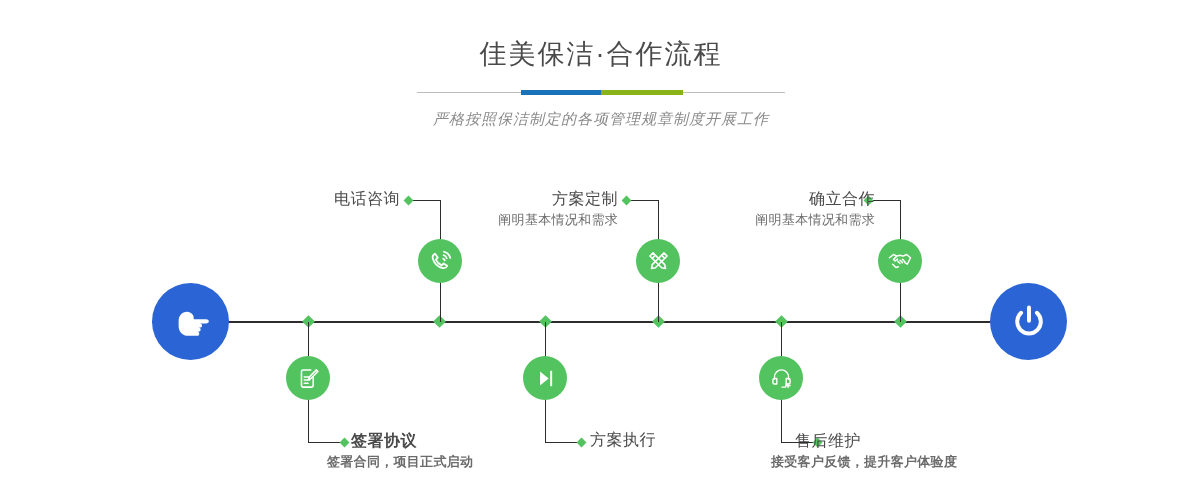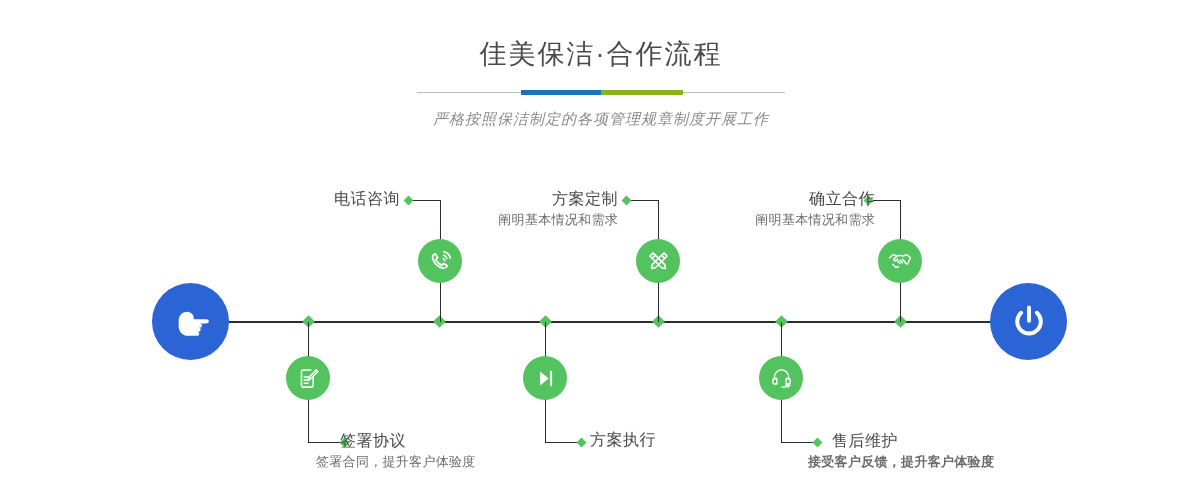--- a/index.html
+++ b/index.html
@@ -219,23 +219,23 @@
       <span>
         <svg width="25" height="25" viewBox="0 0 64 64" fill="none" stroke="#ffffff" stroke-width="4" stroke-linecap="round" stroke-linejoin="round">
           <path d="M44 28v22a4 4 0 0 1-4 4H18a4 4 0 0 1-4-4V14a4 4 0 0 1 4-4h20"></path>
           <path d="M21 28h12M21 36h14M21 44h10"></path>
           <path d="M52 10l4 4-18 18-6 2 2-6z"></path>
         </svg>
       </span>
     </div>
     <div class="elbow-h" style="left:308px; top:442px; width:36px;"></div>
     <div class="diamond-sm" style="left:341px; top:439px; background:#52c35e;"></div>
-    <div class="label down" style="left:340px; top:430px; width:260px;">
+    <div class="label down" style="left:351px; top:430px; width:260px;font-weight:bold;">
       <div class="lab-title">签署协议</div>
-      <div class="lab-desc" style="margin-left:-24px;">签署合同，提升客户体验度</div>
+      <div class="lab-desc" style="margin-left:-24px;">签署合同，项目正式启动</div>
     </div>
 
     <div class="diamond" style="left:654px; top:317px; background:#52c35e;"></div>
     <div class="stem" style="left:658px; top:233px; height:89px;"></div>
     <div class="node" style="left:636px; top:239px; background:#52c35e;">
       <span>
         <svg width="25" height="25" viewBox="0 0 64 64" fill="none" stroke="#ffffff" stroke-width="4" stroke-linecap="round" stroke-linejoin="round">
           <path d="M46 10l8 8-30 30-10 2 2-10z"></path>
           <path d="M40 16l8 8"></path>
           <path d="M18 10l-8 8 30 30 10 2-2-10z"></path>
@@ -295,19 +295,19 @@
           <path d="M14 34v-6a18 18 0 0 1 36 0v6"></path>
           <path d="M14 32h6v14h-6a4 4 0 0 1-4-4v-6a4 4 0 0 1 4-4z"></path>
           <path d="M50 32h-6v14h6a4 4 0 0 0 4-4v-6a4 4 0 0 0-4-4z"></path>
           <path d="M44 46v3a5 5 0 0 1-5 5h-6"></path>
           <path d="M44 50h10M49 45v10"></path>
         </svg>
       </span>
     </div>
     <div class="elbow-h" style="left:781px; top:442px; width:36px;"></div>
     <div class="diamond-sm" style="left:814px; top:439px; background:#52c35e;"></div>
-    <div class="label down" style="left:832px; top:430px; width:280px;">
+    <div class="label down" style="left:795px; top:430px; width:280px;">
       <div class="lab-title">售后维护</div>
       <div class="lab-desc" style="margin-left:-24px;font-weight:bold;">接受客户反馈，提升客户体验度</div>
     </div>
 
   </div>
 </div>
 
 </body></html>

